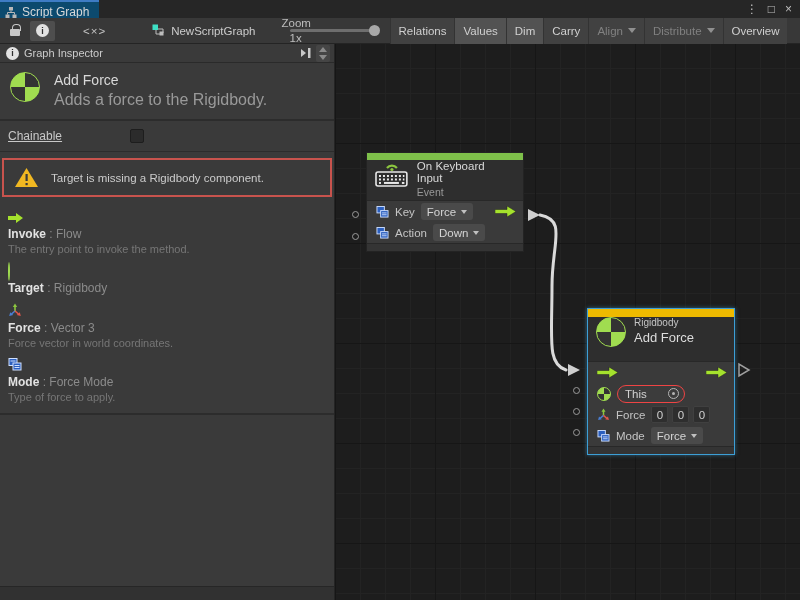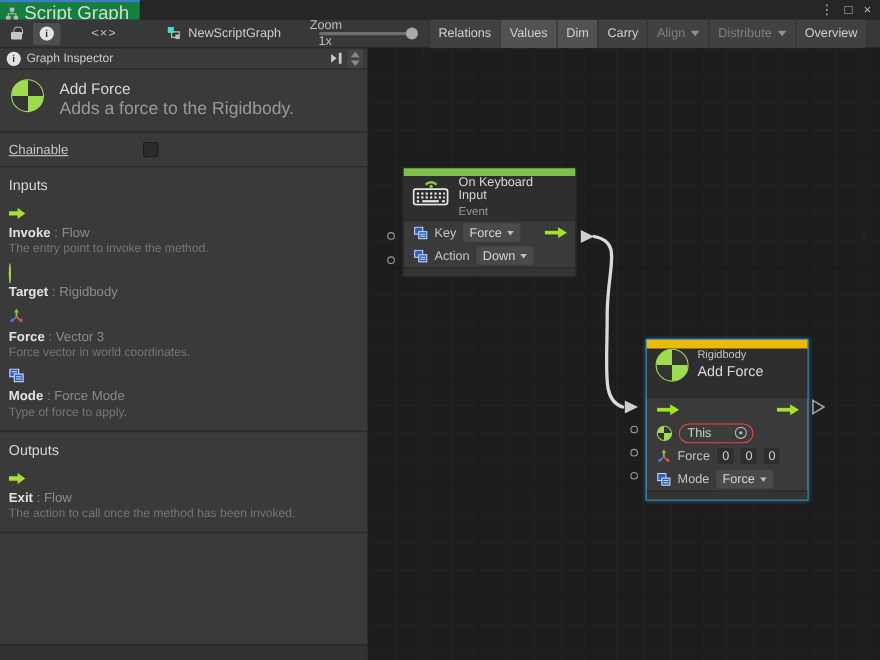--- a/index.html
+++ b/index.html
@@ -2,21 +2,21 @@
 <html><head>
 <meta charset="utf-8">
 <style>
   * { margin:0; padding:0; box-sizing:border-box; }
   html,body { width:800px; height:600px; overflow:hidden; }
   body { font-family:"Liberation Sans", sans-serif; background:#262626; color:#cfcfcf; }
   .window { position:relative; width:800px; height:600px; }
 
   
   .tabbar { position:absolute; left:0; top:0; width:800px; height:18px; background:#262626; display:flex; align-items:stretch; }
-  .tab { display:flex; align-items:center; gap:5px; background:#15803d; border-top:2px solid #3e7cc4; padding:3px 10px 0 5px; font-size:17px; color:#d8d8d8; }
+  .tab { display:flex; align-items:center; gap:5px; background:#0c4a6e; border-top:2px solid #3e7cc4; padding:3px 10px 0 5px; font-size:12px; color:#d8d8d8; }
   .winctl { margin-left:auto; display:flex; align-items:center; gap:10px; padding-right:8px; color:#bdbdbd; font-size:12px; }
   .winctl span { cursor:default; line-height:16px; }
 
   
   .toolbar { position:absolute; left:0; top:18px; width:800px; height:26px; background:#383838; border-bottom:1px solid #242424; display:flex; align-items:center; font-size:11.5px; }
   .tbtn { height:20px; display:flex; align-items:center; padding:0 6px; border-radius:2px; color:#c8c8c8; }
   .lock { width:10px; height:7px; background:#c8c8c8; border-radius:1px; position:relative; margin-left:10px; margin-top:4px; }
   .lock:before { content:""; position:absolute; left:1.5px; top:-5px; width:7px; height:6px; border:1.5px solid #c8c8c8; border-bottom:none; border-radius:4px 4px 0 0; }
   .info-btn { background:#4e4e4e; margin-left:10px; }
   .i-circle { width:13px; height:13px; border-radius:50%; background:#e2e2e2; color:#2f2f2f; font-size:9px; font-weight:bold; display:flex; align-items:center; justify-content:center; }
@@ -179,23 +179,30 @@
         <div class="unit-title">Add Force</div>
         <div class="unit-desc">Adds a force to the Rigidbody.</div>
       </span>
     </div>
 
     <div class="chk-row">
       <span class="lbl">Chainable</span>
       <span class="checkbox"></span>
     </div>
 
+    <div class="warning">
+      <svg width="25" height="21" viewBox="0 0 25 21">
+        <path d="M12.5 1 L24 20 H1 Z" fill="#f1b821"></path>
+        <rect x="11.5" y="7" width="2.2" height="7" fill="#3a3a3a"></rect>
+        <rect x="11.5" y="16" width="2.2" height="2.2" fill="#3a3a3a"></rect>
+      </svg>
+      <span class="txt">Target is missing a Rigidbody component.</span>
+    </div>
 
     <div class="section">
-      <div class="sec-title">Inputs</div>
 
       <div class="port-item">
         <span class="port-icon-col">
           <svg width="16" height="10" viewBox="0 0 16 10">
             <polygon points="0,3 8,3 8,0 15,5 8,10 8,7 0,7" fill="#a5e22d"></polygon>
           </svg>
         </span>
         <span>
           <div class="port-name"><b>Invoke</b> <span class="ptype">: Flow</span></div>
           <div class="port-desc">The entry point to invoke the method.</div>
@@ -235,34 +242,20 @@
             <path d="M6.5 7.5 h5 M6.5 9.5 h5" stroke="#cfe0ff" stroke-width="1"></path>
           </svg>
         </span>
         <span>
           <div class="port-name"><b>Mode</b> <span class="ptype">: Force Mode</span></div>
           <div class="port-desc">Type of force to apply.</div>
         </span>
       </div>
     </div>
 
-    <div class="section">
-      <div class="sec-title">Outputs</div>
-      <div class="port-item">
-        <span class="port-icon-col">
-          <svg width="16" height="10" viewBox="0 0 16 10">
-            <polygon points="0,3 8,3 8,0 15,5 8,10 8,7 0,7" fill="#a5e22d"></polygon>
-          </svg>
-        </span>
-        <span>
-          <div class="port-name"><b>Exit</b> <span class="ptype">: Flow</span></div>
-          <div class="port-desc">The action to call once the method has been invoked.</div>
-        </span>
-      </div>
-    </div>
 
     <div class="insp-bottom"></div>
   </div>
 
   <div class="canvas">
 
     <svg class="wires" viewBox="0 0 465 556">
       <path d="M205,171 C232,176 217,198 217,242 C217,296 212,320 231,326" stroke="#d9d9d9" stroke-width="3" fill="none" stroke-linecap="round"></path>
       <polygon points="193,165 193,177 205,171" fill="#cfcfcf"></polygon>
       <polygon points="233,320 233,332 245,326" fill="#cfcfcf"></polygon>

